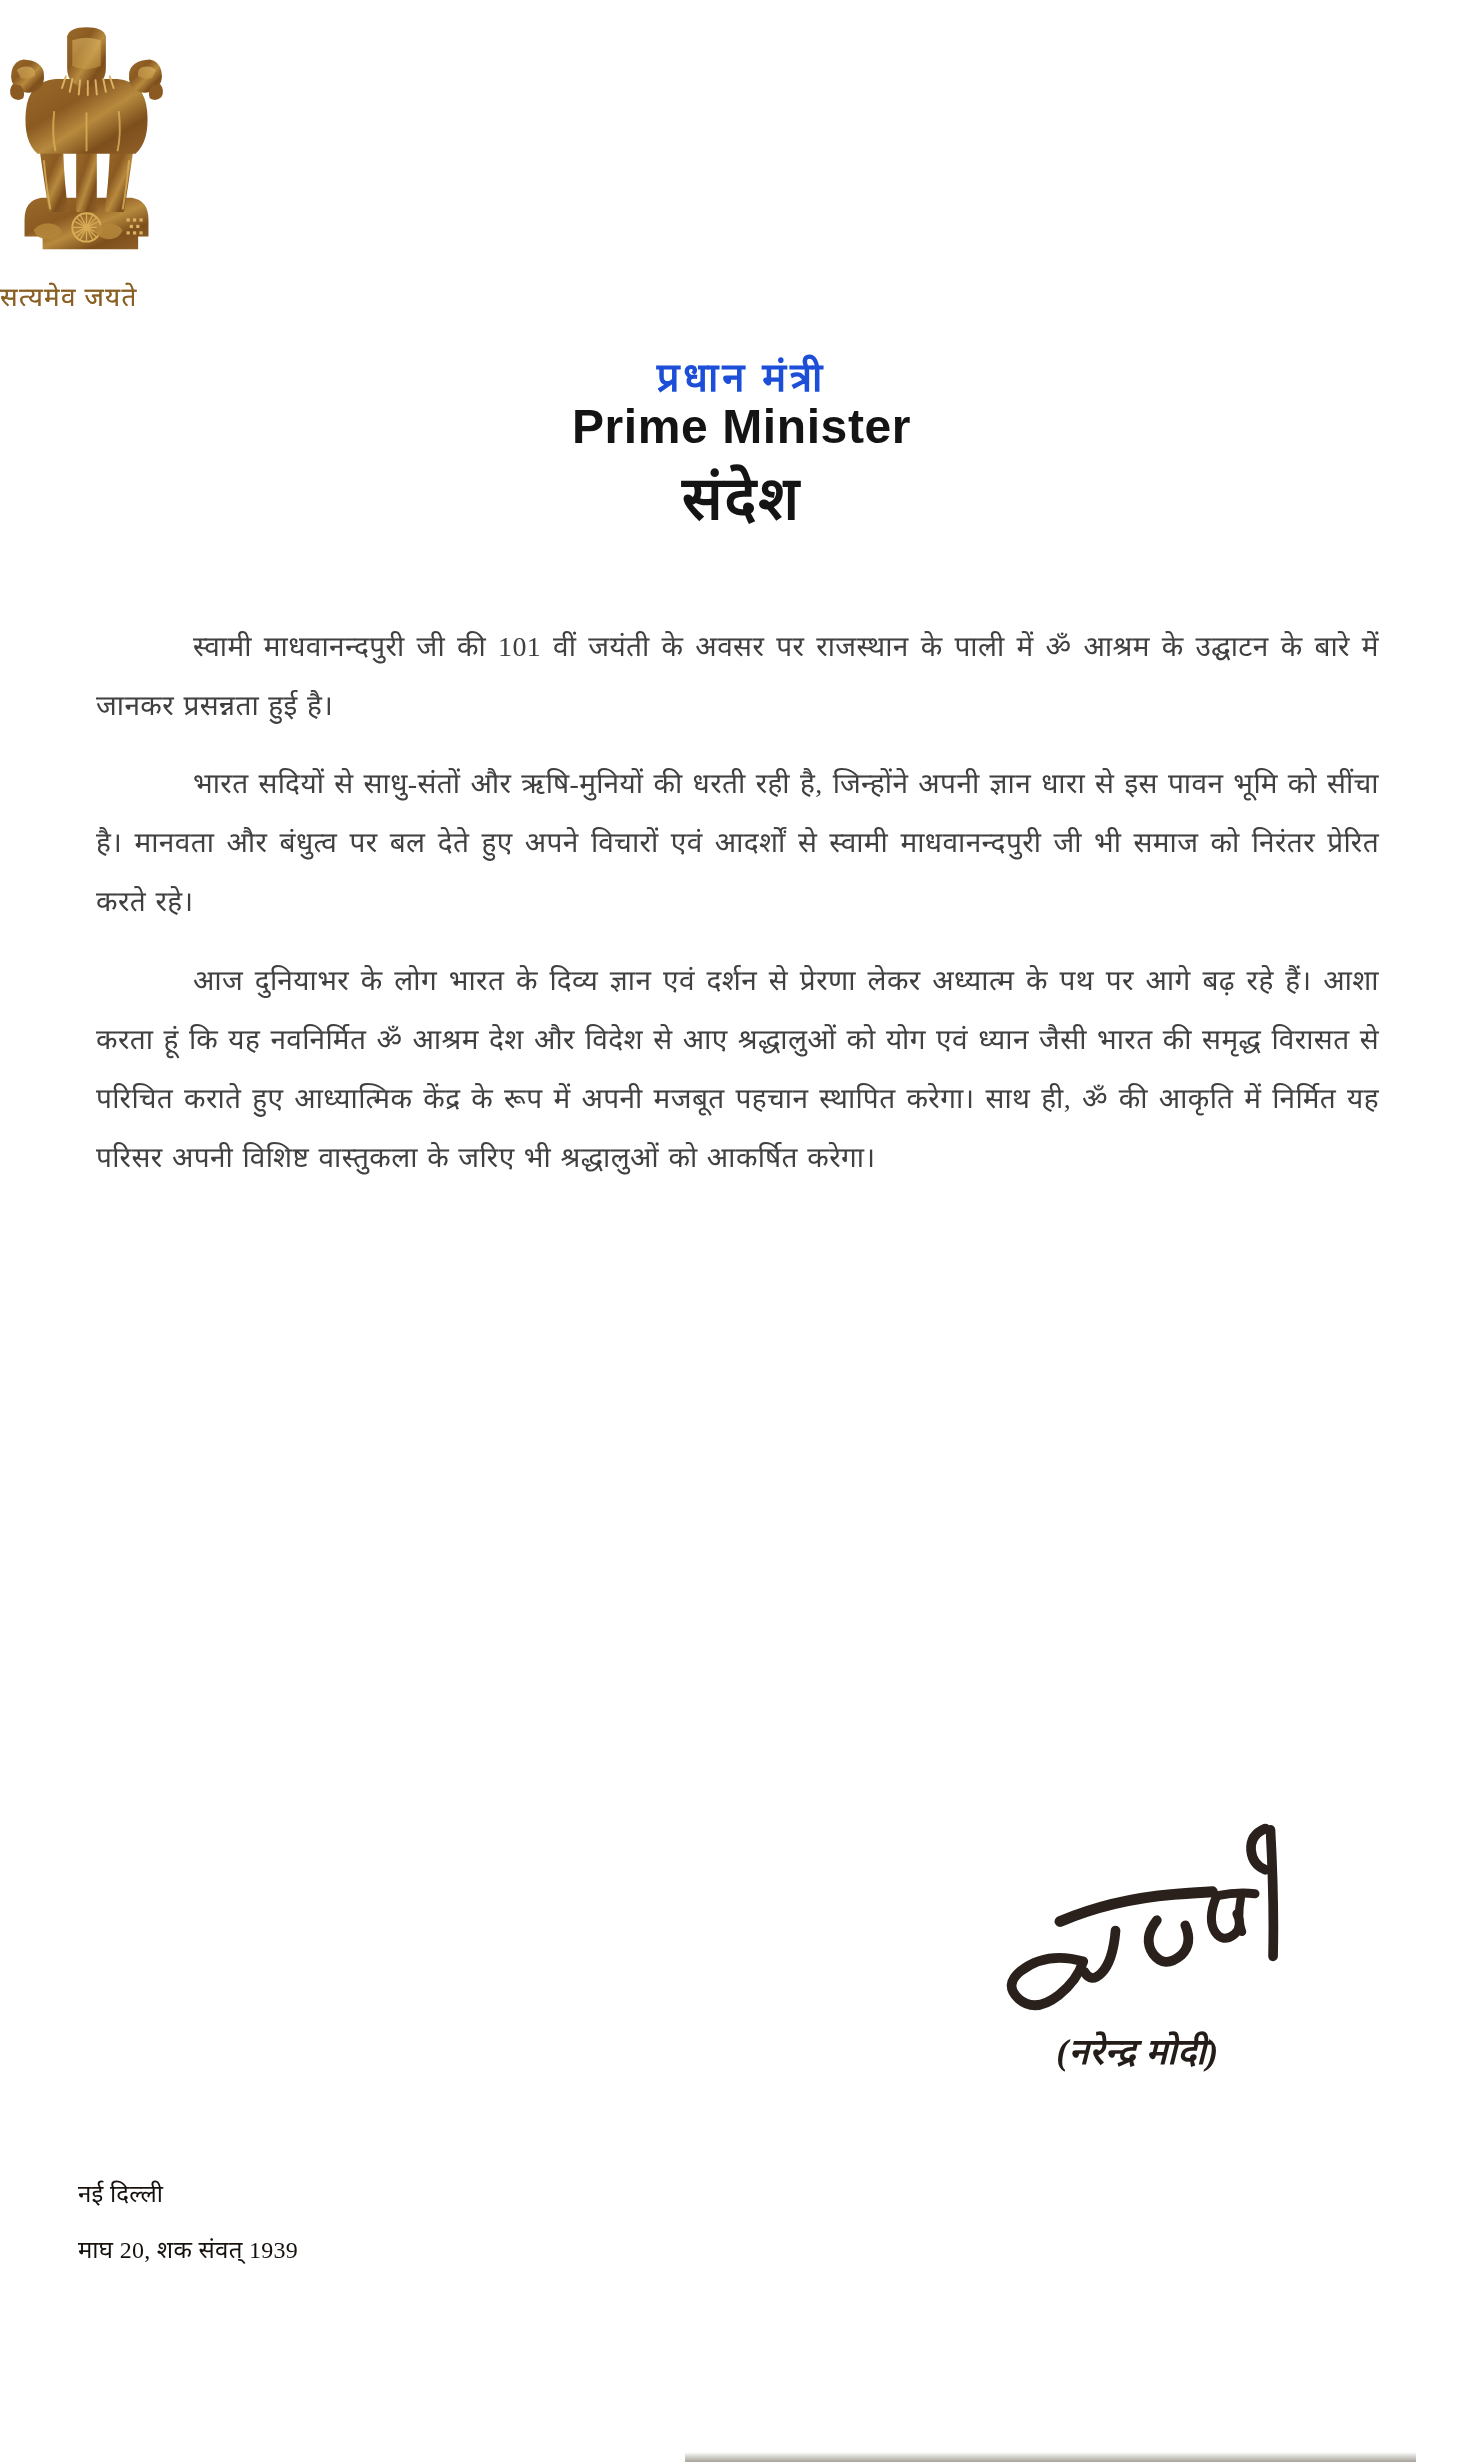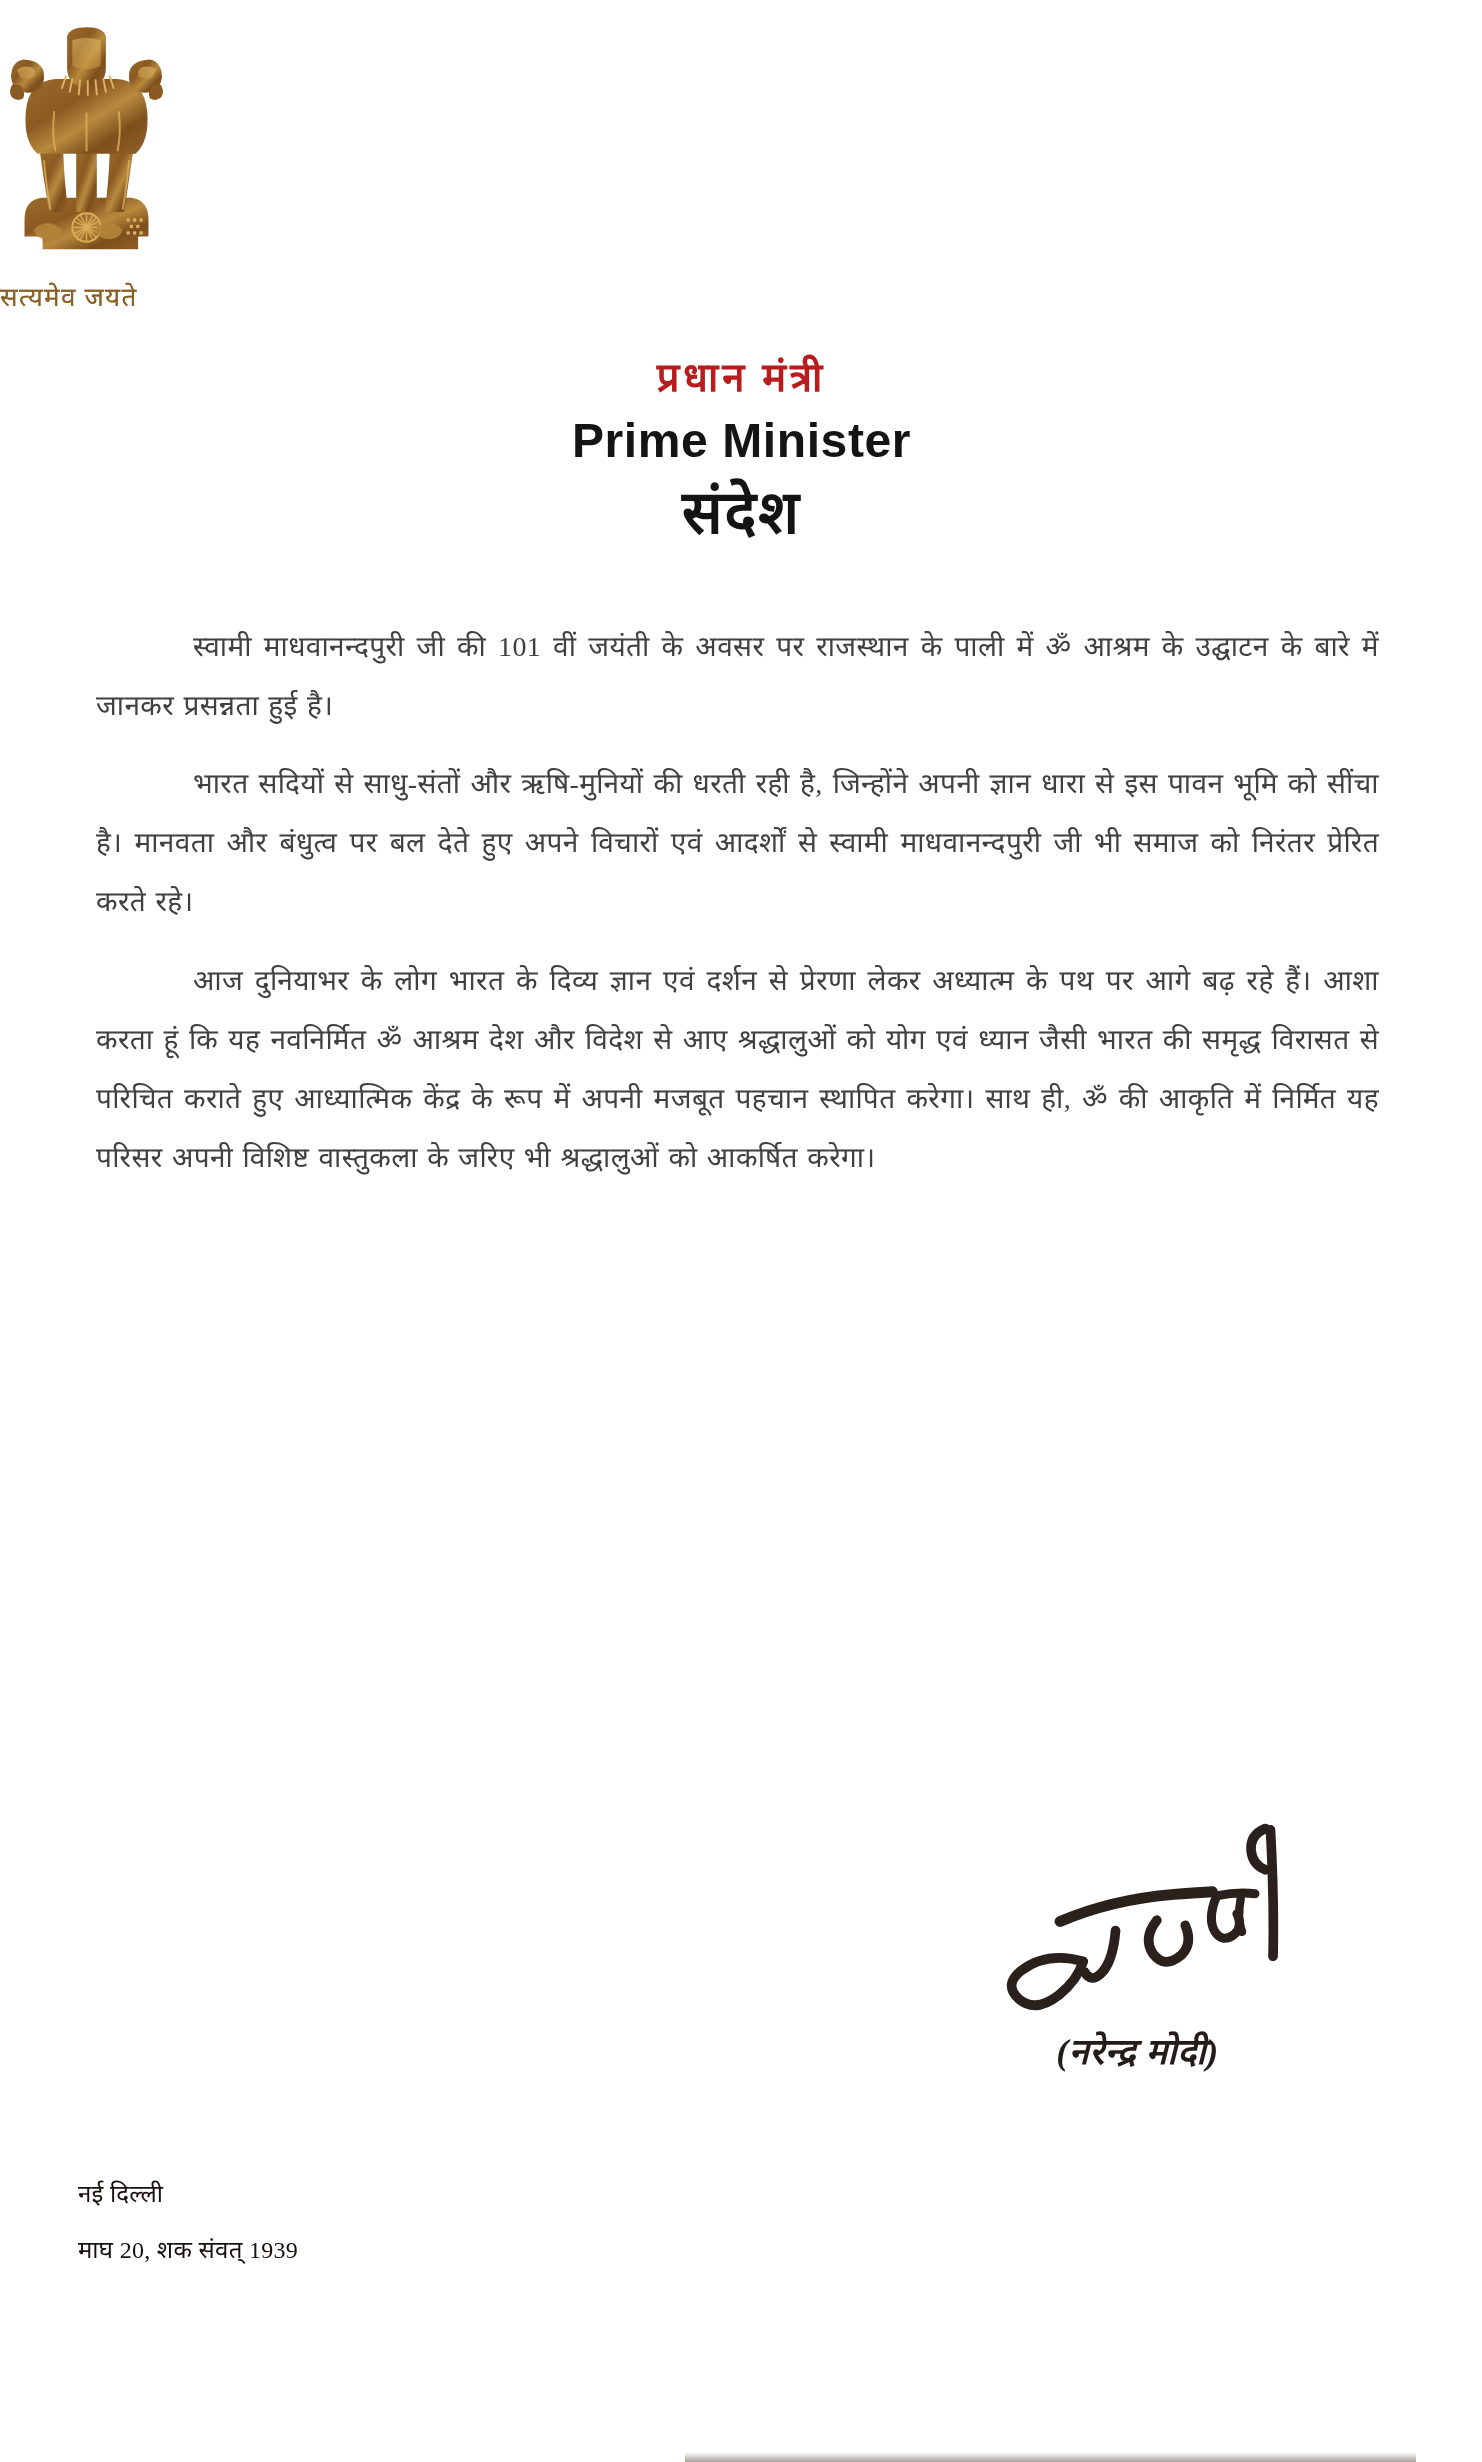--- a/index.html
+++ b/index.html
@@ -46,24 +46,24 @@
     top: 357px;
     left: 0;
     width: 1483px;
     text-align: center;
   }
   .title-hi {
     font-size: 40px;
     line-height: 1.05;
     font-weight: 600;
     letter-spacing: 3.9px;
-    color: #b91c1c;
+    color: #1d4ed8;
   }
   .title-en {
-    margin-top: 17px;
+    margin-top: 3px;
     font-size: 48px;
     line-height: 1.05;
     font-weight: 700;
     letter-spacing: 0.6px;
     font-family: "Liberation Sans", "DejaVu Sans", sans-serif;
     color: #141414;
   }
   .title-sandesh {
     margin-top: 16px;
     font-size: 60px;

